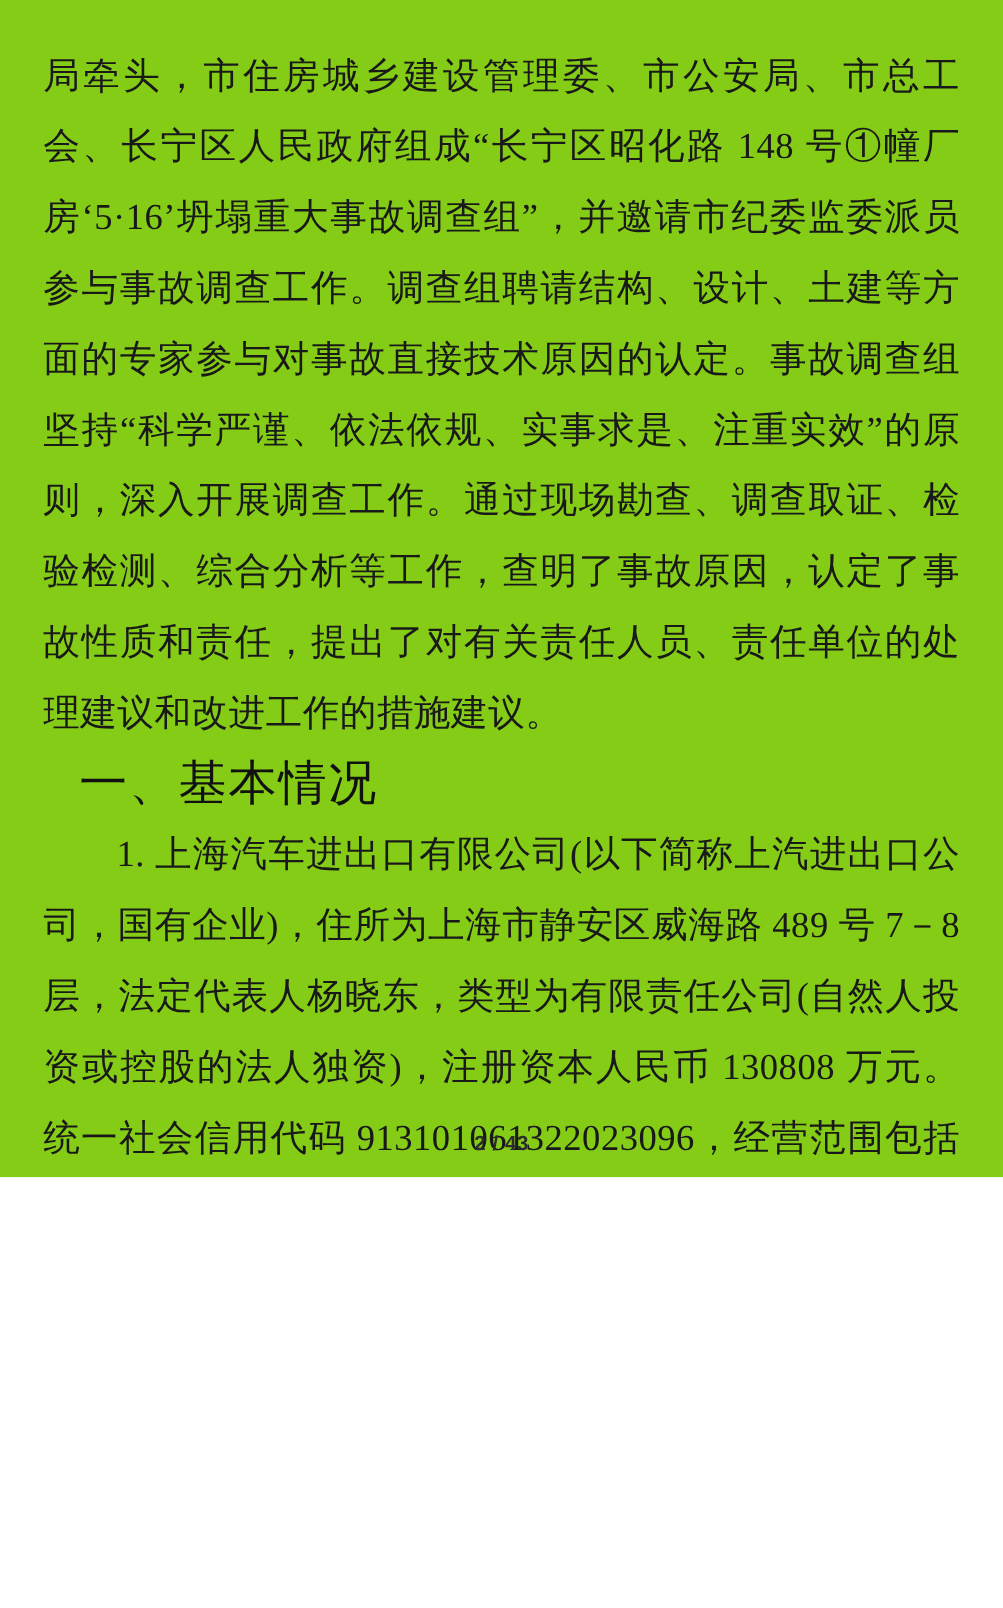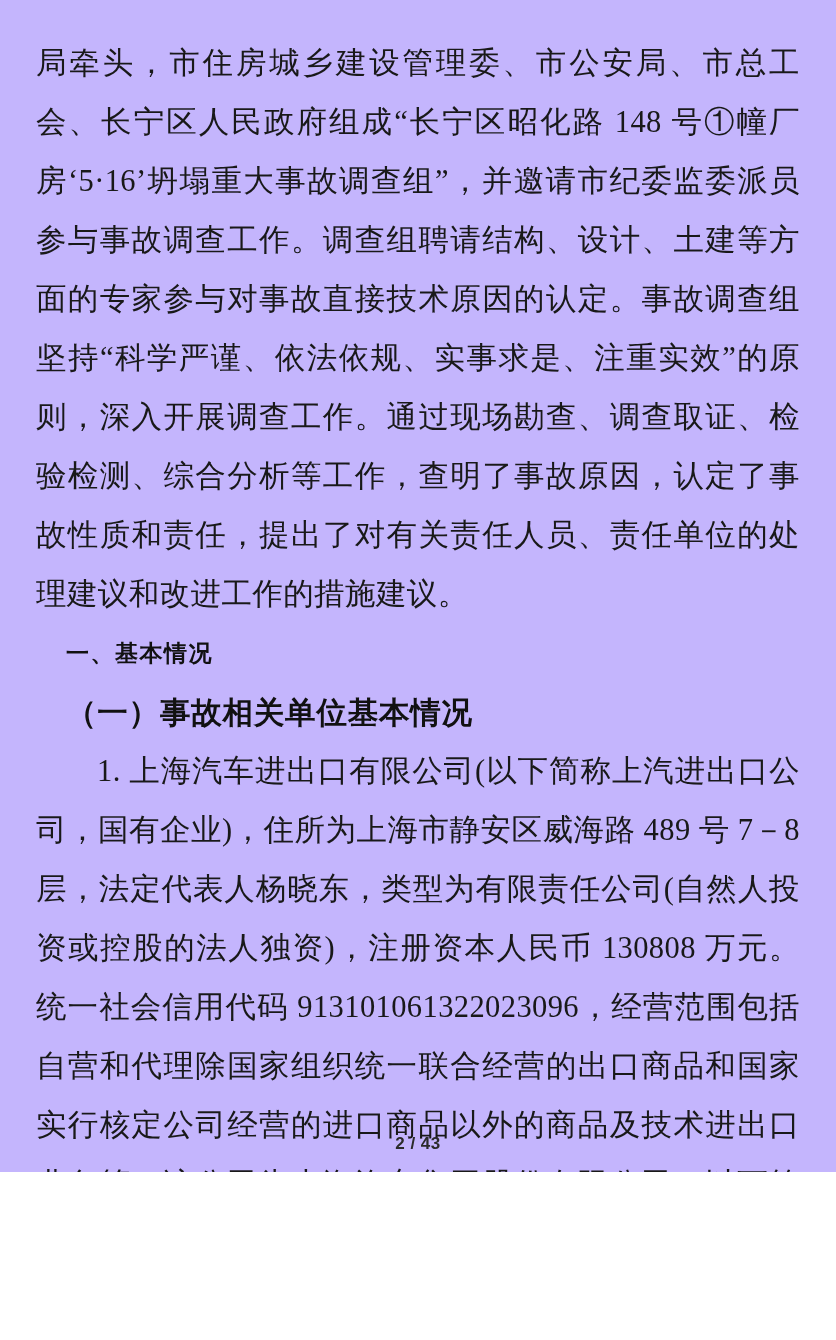--- a/index.html
+++ b/index.html
@@ -7,23 +7,23 @@
     padding: 0;
     background: #ffffff;
   }
   body {
     font-family: "Liberation Serif", "DejaVu Serif", serif;
     color: #1a1a1a;
   }
   .page {
     position: relative;
     width: 836px;
-    height: 1172px;
+    height: 981px;
     box-sizing: border-box;
-    background: #c4b5fd;
+    background: #84cc16;
     overflow: hidden;
   }
   .doc-body {
     position: absolute;
     left: 36px;
     top: 34px;
     width: 764px;
   }
   p {
     margin: 0;
@@ -33,23 +33,23 @@
     text-align: justify;
     text-justify: inter-ideograph;
     color: #191919;
     font-family: "Liberation Serif", "DejaVu Serif", serif;
   }
   p.indent {
     text-indent: 61px;
   }
   h2.heading {
     margin: 0;
-    font-size: 23px;
+    font-size: 40px;
     line-height: 59px;
-    font-weight: bold;
+    font-weight: normal;
     text-indent: 30px;
     letter-spacing: 1.5px;
     color: #111111;
     font-family: "Liberation Sans", "DejaVu Sans", sans-serif;
   }
   h3.subheading {
     margin: 0;
     font-size: 30.5px;
     line-height: 59px;
     font-weight: bold;
@@ -75,20 +75,19 @@
 <body>
 
 <div class="page">
   <div class="doc-body">
 
     <p>局牵头，市住房城乡建设管理委、市公安局、市总工会、长宁区人民政府组成“长宁区昭化路 148 号①幢厂房‘5·16’坍塌重大事故调查组”，并邀请市纪委监委派员参与事故调查工作。调查组聘请结构、设计、土建等方面的专家参与对事故直接技术原因的认定。事故调查组坚持“科学严谨、依法依规、实事求是、注重实效”的原则，深入开展调查工作。通过现场勘查、调查取证、检验检测、综合分析等工作，查明了事故原因，认定了事故性质和责任，提出了对有关责任人员、责任单位的处理建议和改进工作的措施建议。</p>
 
 
     <h2 class="heading">一、基本情况</h2>
 
-    <h3 class="subheading">（一）事故相关单位基本情况</h3>
 
     <p class="indent">1. 上海汽车进出口有限公司(以下简称上汽进出口公司，国有企业)，住所为上海市静安区威海路 489 号 7－8 层，法定代表人杨晓东，类型为有限责任公司(自然人投资或控股的法人独资)，注册资本人民币 130808 万元。统一社会信用代码 913101061322023096，经营范围包括自营和代理除国家组织统一联合经营的出口商品和国家实行核定公司经营的进口商品以外的商品及技术进出口业务等。该公司为上海汽车集团股份有限公司（以下简称上汽集团公司）二级子公司，为昭化路 148 号地块厂房产权单位。</p>
 
   </div>
 
   <div class="footer">2 / 43</div>
 </div>
 
 </body></html>

